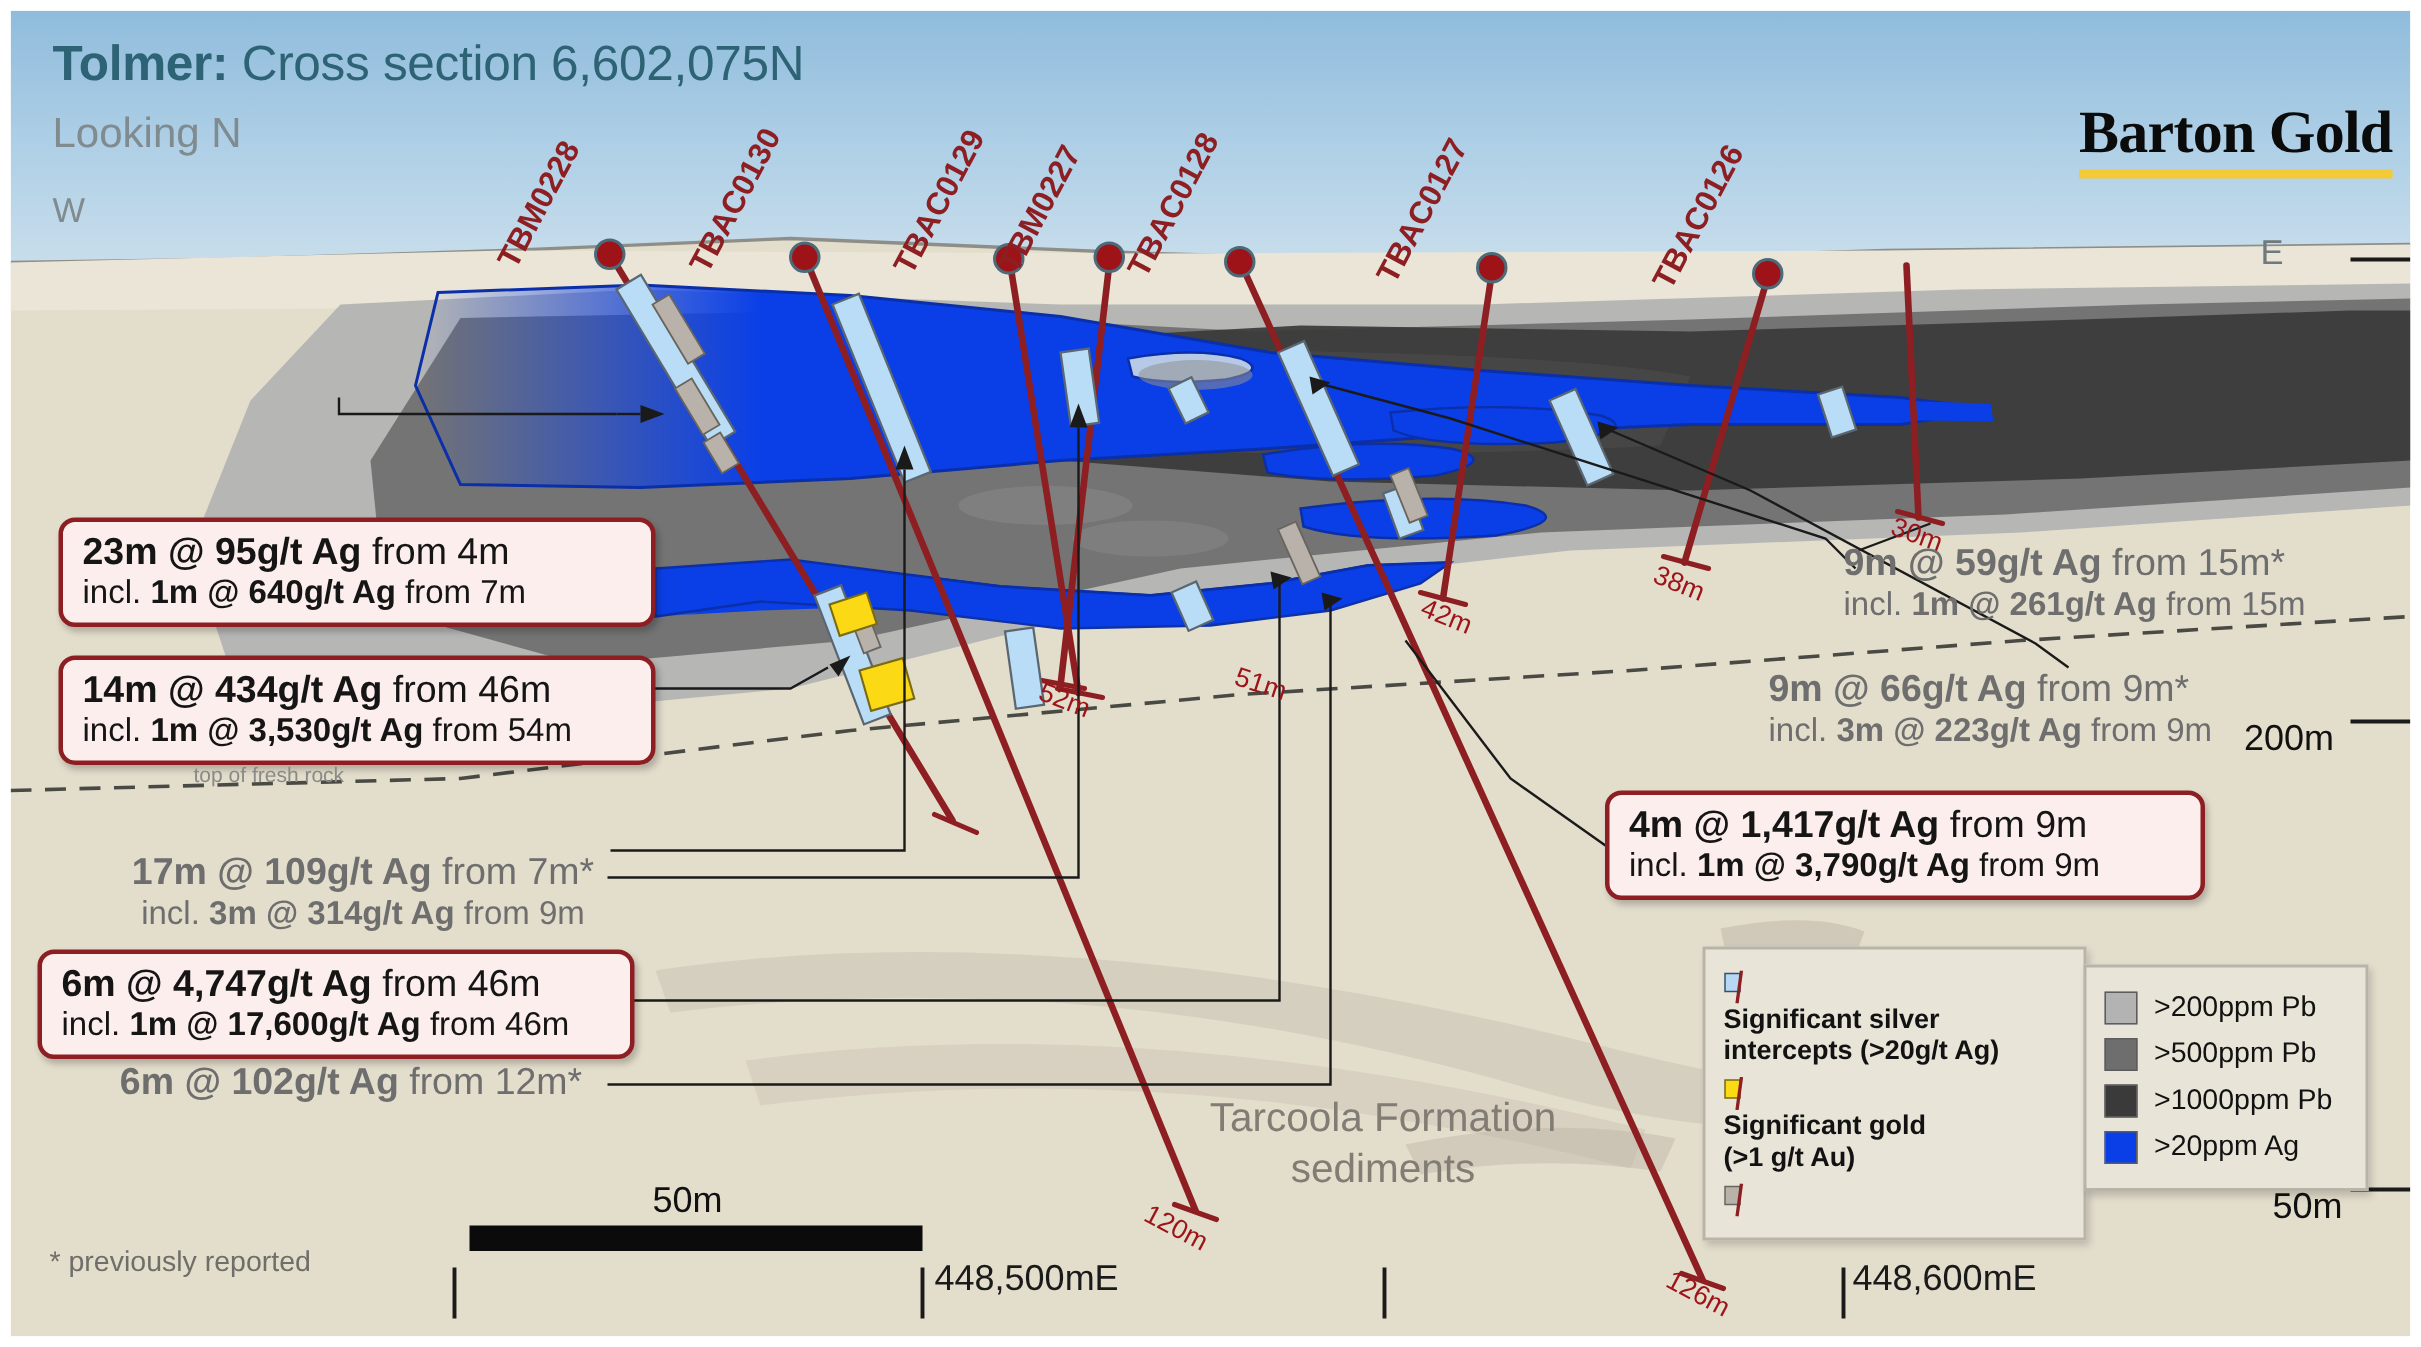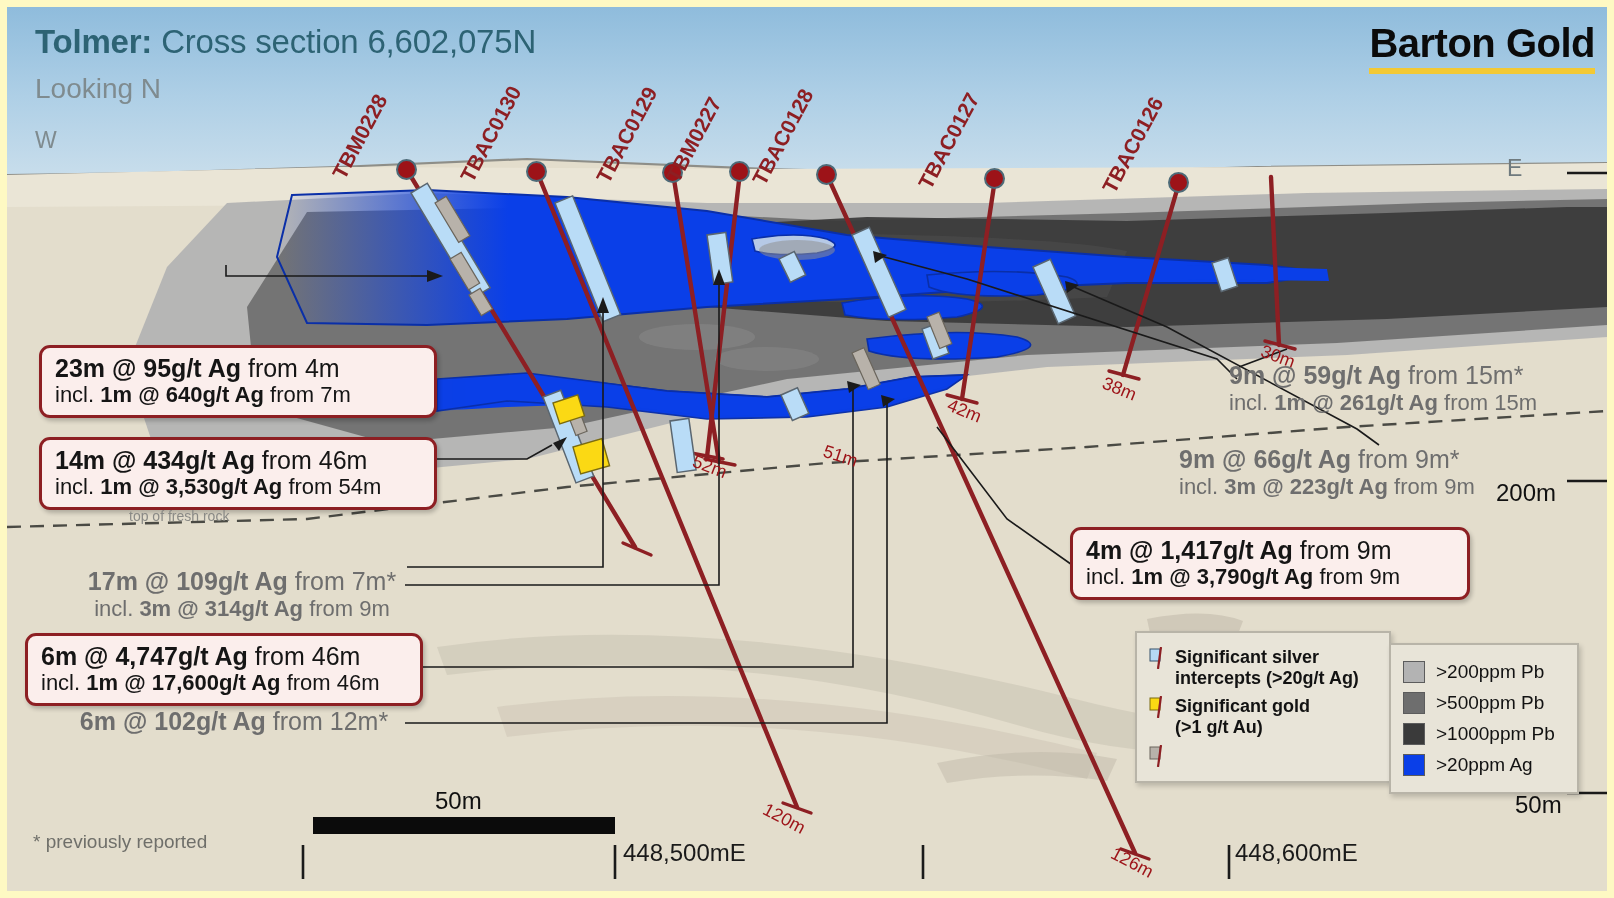--- a/index.html
+++ b/index.html
@@ -1,34 +1,34 @@
 <!DOCTYPE html>
 <html><head>
 <meta charset="utf-8">
 <style>
   html,body{margin:0;padding:0;background:#20525e;}
   body{font-family:"Liberation Sans",sans-serif;}
   #stage{position:relative;width:1614px;height:898px;overflow:hidden;
-         background:#fef9c3;}
+         background:#ffffff;}
   #inner{position:absolute;left:7px;top:7px;width:1600px;height:884px;overflow:hidden;}
 
   
   .ground{position:absolute;left:0;top:0;width:1600px;height:884px;}
 
   
   .ttl{position:absolute;left:28px;top:16px;font-size:33px;font-weight:400;
        color:#2d6374;white-space:nowrap;letter-spacing:-.2px;}
   .ttl b{font-weight:700;color:#2d6374;}
   .sub{position:absolute;left:28px;top:66px;font-size:28px;color:#7f8b8f;}
   .wmark{position:absolute;left:28px;top:120px;font-size:23px;color:#7f8b8f;}
   .emark{position:absolute;left:1500px;top:148px;font-size:23px;color:#6f7a7e;}
 
   .logo{position:absolute;right:12px;top:14px;text-align:right;}
   .logo .lt{font-size:40px;font-weight:700;color:#0b0b0b;letter-spacing:-.5px;
-            font-family:Liberation Sans, sans-serif;}
+            font-family:Liberation Serif, serif;margin-top:43px;}
   .logo .lbar{height:6px;background:#f3c935;margin-top:2px;width:100%;}
 
   
   .cbox{position:absolute;background:#fbeeec;border:3px solid #8d1f23;
         border-radius:11px;padding:6px 13px 8px 13px;
         box-shadow:2px 3px 4px rgba(0,0,0,.22);}
   .cbox .l1{font-size:25px;color:#151515;white-space:nowrap;line-height:1.12;}
   .cbox .l2{font-size:22px;color:#151515;white-space:nowrap;line-height:1.15;}
   .bb{font-weight:700;}
 
@@ -51,21 +51,21 @@
   .form{position:absolute;font-size:27px;color:#817d74;text-align:center;
         line-height:1.25;white-space:nowrap;}
   .prev{position:absolute;font-size:19px;color:#6f6f6a;white-space:nowrap;}
   .coord{position:absolute;font-size:24px;color:#1a1a1a;white-space:nowrap;}
   .scaleTxt{position:absolute;font-size:24px;color:#111;white-space:nowrap;}
   .vscale{position:absolute;font-size:24px;color:#111;white-space:nowrap;}
 
   
   .lgbox{position:absolute;background:#e8e4d8;border:2px solid #b8b4a8;
          box-shadow:2px 3px 5px rgba(0,0,0,.18);}
-  .lgrow{display:flex;align-items:flex-start;margin-bottom:7px;}
+  .lgrow{display:flex;align-items:flex-start;margin-bottom:7px;flex-direction:column;}
   .lgrow:last-child{margin-bottom:0;}
   .lgflag{width:17px;height:22px;margin-right:9px;flex:0 0 auto;position:relative;}
   .lgtxt{font-size:18px;line-height:1.16;color:#121212;}
   .lgtxt.bold{font-weight:700;}
   .sw{width:20px;height:20px;margin-right:11px;flex:0 0 auto;border:1px solid #5c5c5c;}
   .lg2row{display:flex;align-items:center;margin-bottom:9px;}
   .lg2row:last-child{margin-bottom:0;}
   .lg2txt{font-size:19px;color:#121212;white-space:nowrap;}
 </style>
 </head>
@@ -312,20 +312,24 @@
     <div class="g2"><span>incl. </span><span class="gb">1m @ 261g/t Ag</span><span> from 15m</span></div>
   </div>
 
   <div class="glab" style="left:1172px;top:438px;">
     <div class="g1"><span class="gb">9m @ 66g/t Ag</span><span> from 9m*</span></div>
     <div class="g2"><span>incl. </span><span class="gb">3m @ 223g/t Ag</span><span> from 9m</span></div>
   </div>
 
   <div class="fresh" style="left:122px;top:501px;">top of fresh rock</div>
 
+  <div class="form" style="left:790px;top:722px;width:250px;">
+    <div>Tarcoola Formation</div>
+    <div>sediments</div>
+  </div>
 
   <div class="prev" style="left:26px;top:824px;">* previously reported</div>
 
   <div class="scaleTxt" style="left:428px;top:780px;">50m</div>
   <div class="vscale" style="left:1489px;top:472px;">200m</div>
   <div class="vscale" style="left:1508px;top:784px;">50m</div>
   <div class="coord" style="left:616px;top:832px;">448,500mE</div>
   <div class="coord" style="left:1228px;top:832px;">448,600mE</div>
 
   <div class="lgbox" style="left:1128px;top:624px;width:228px;padding:14px 12px;">

